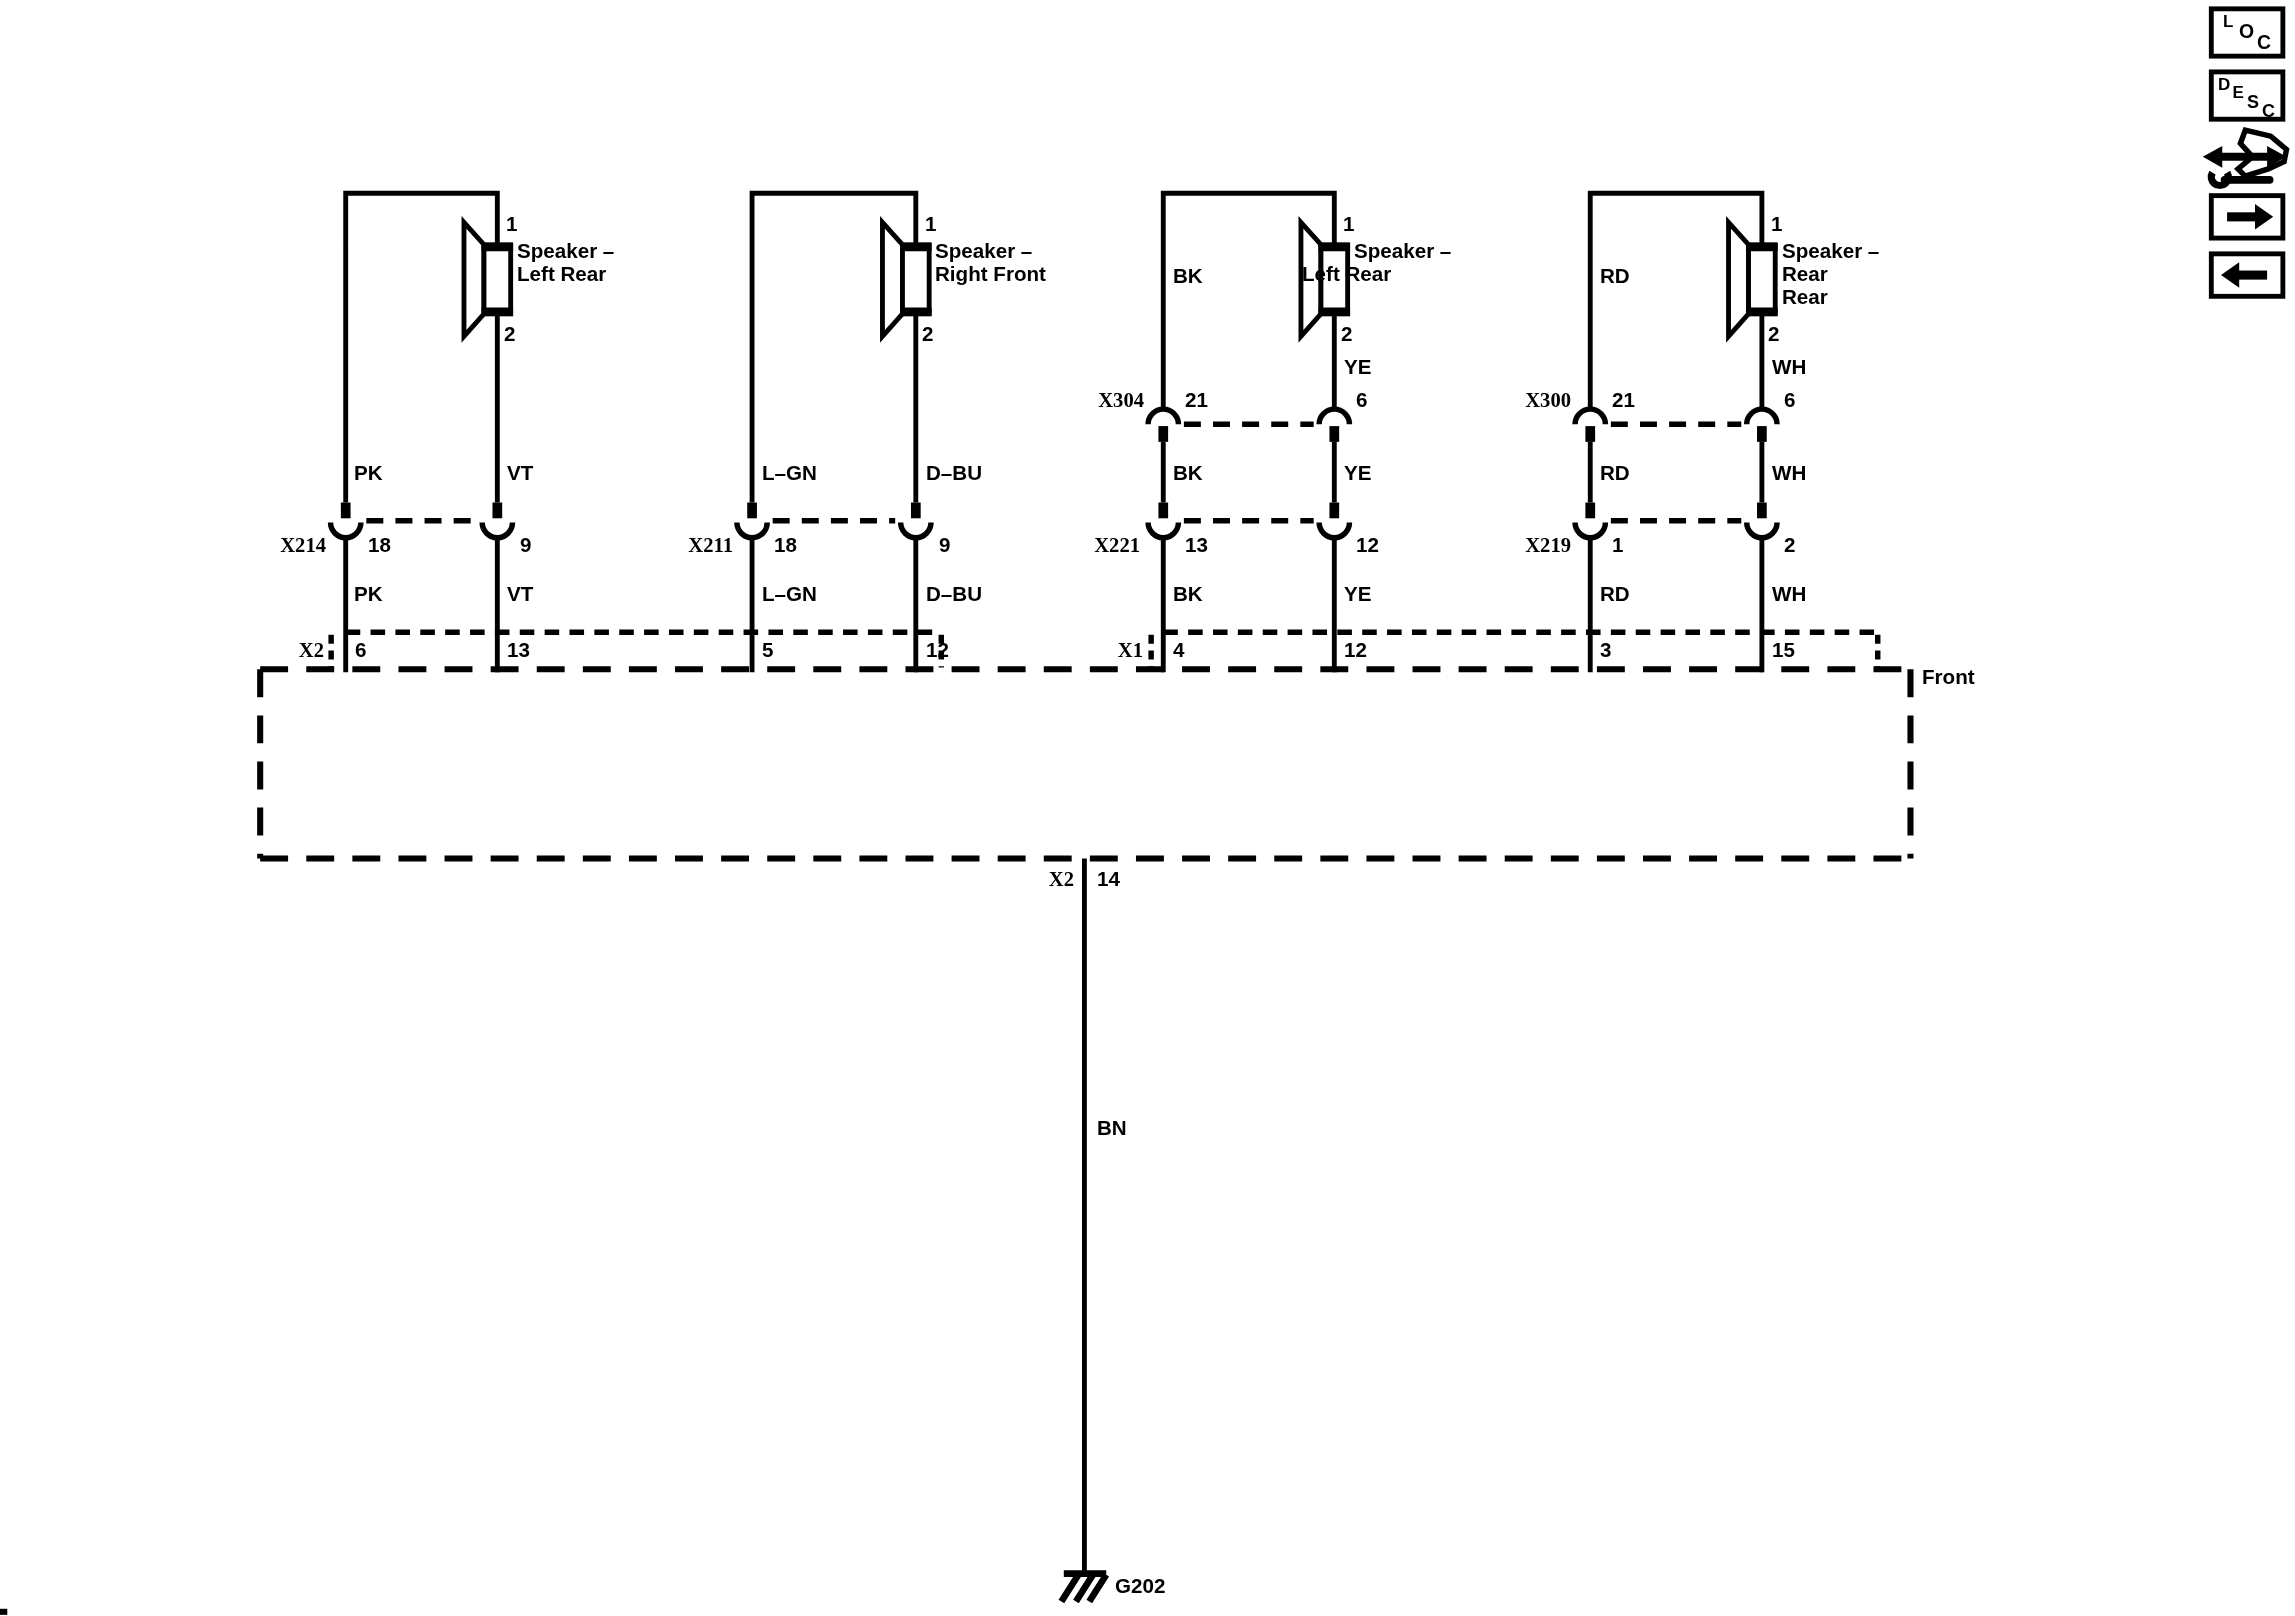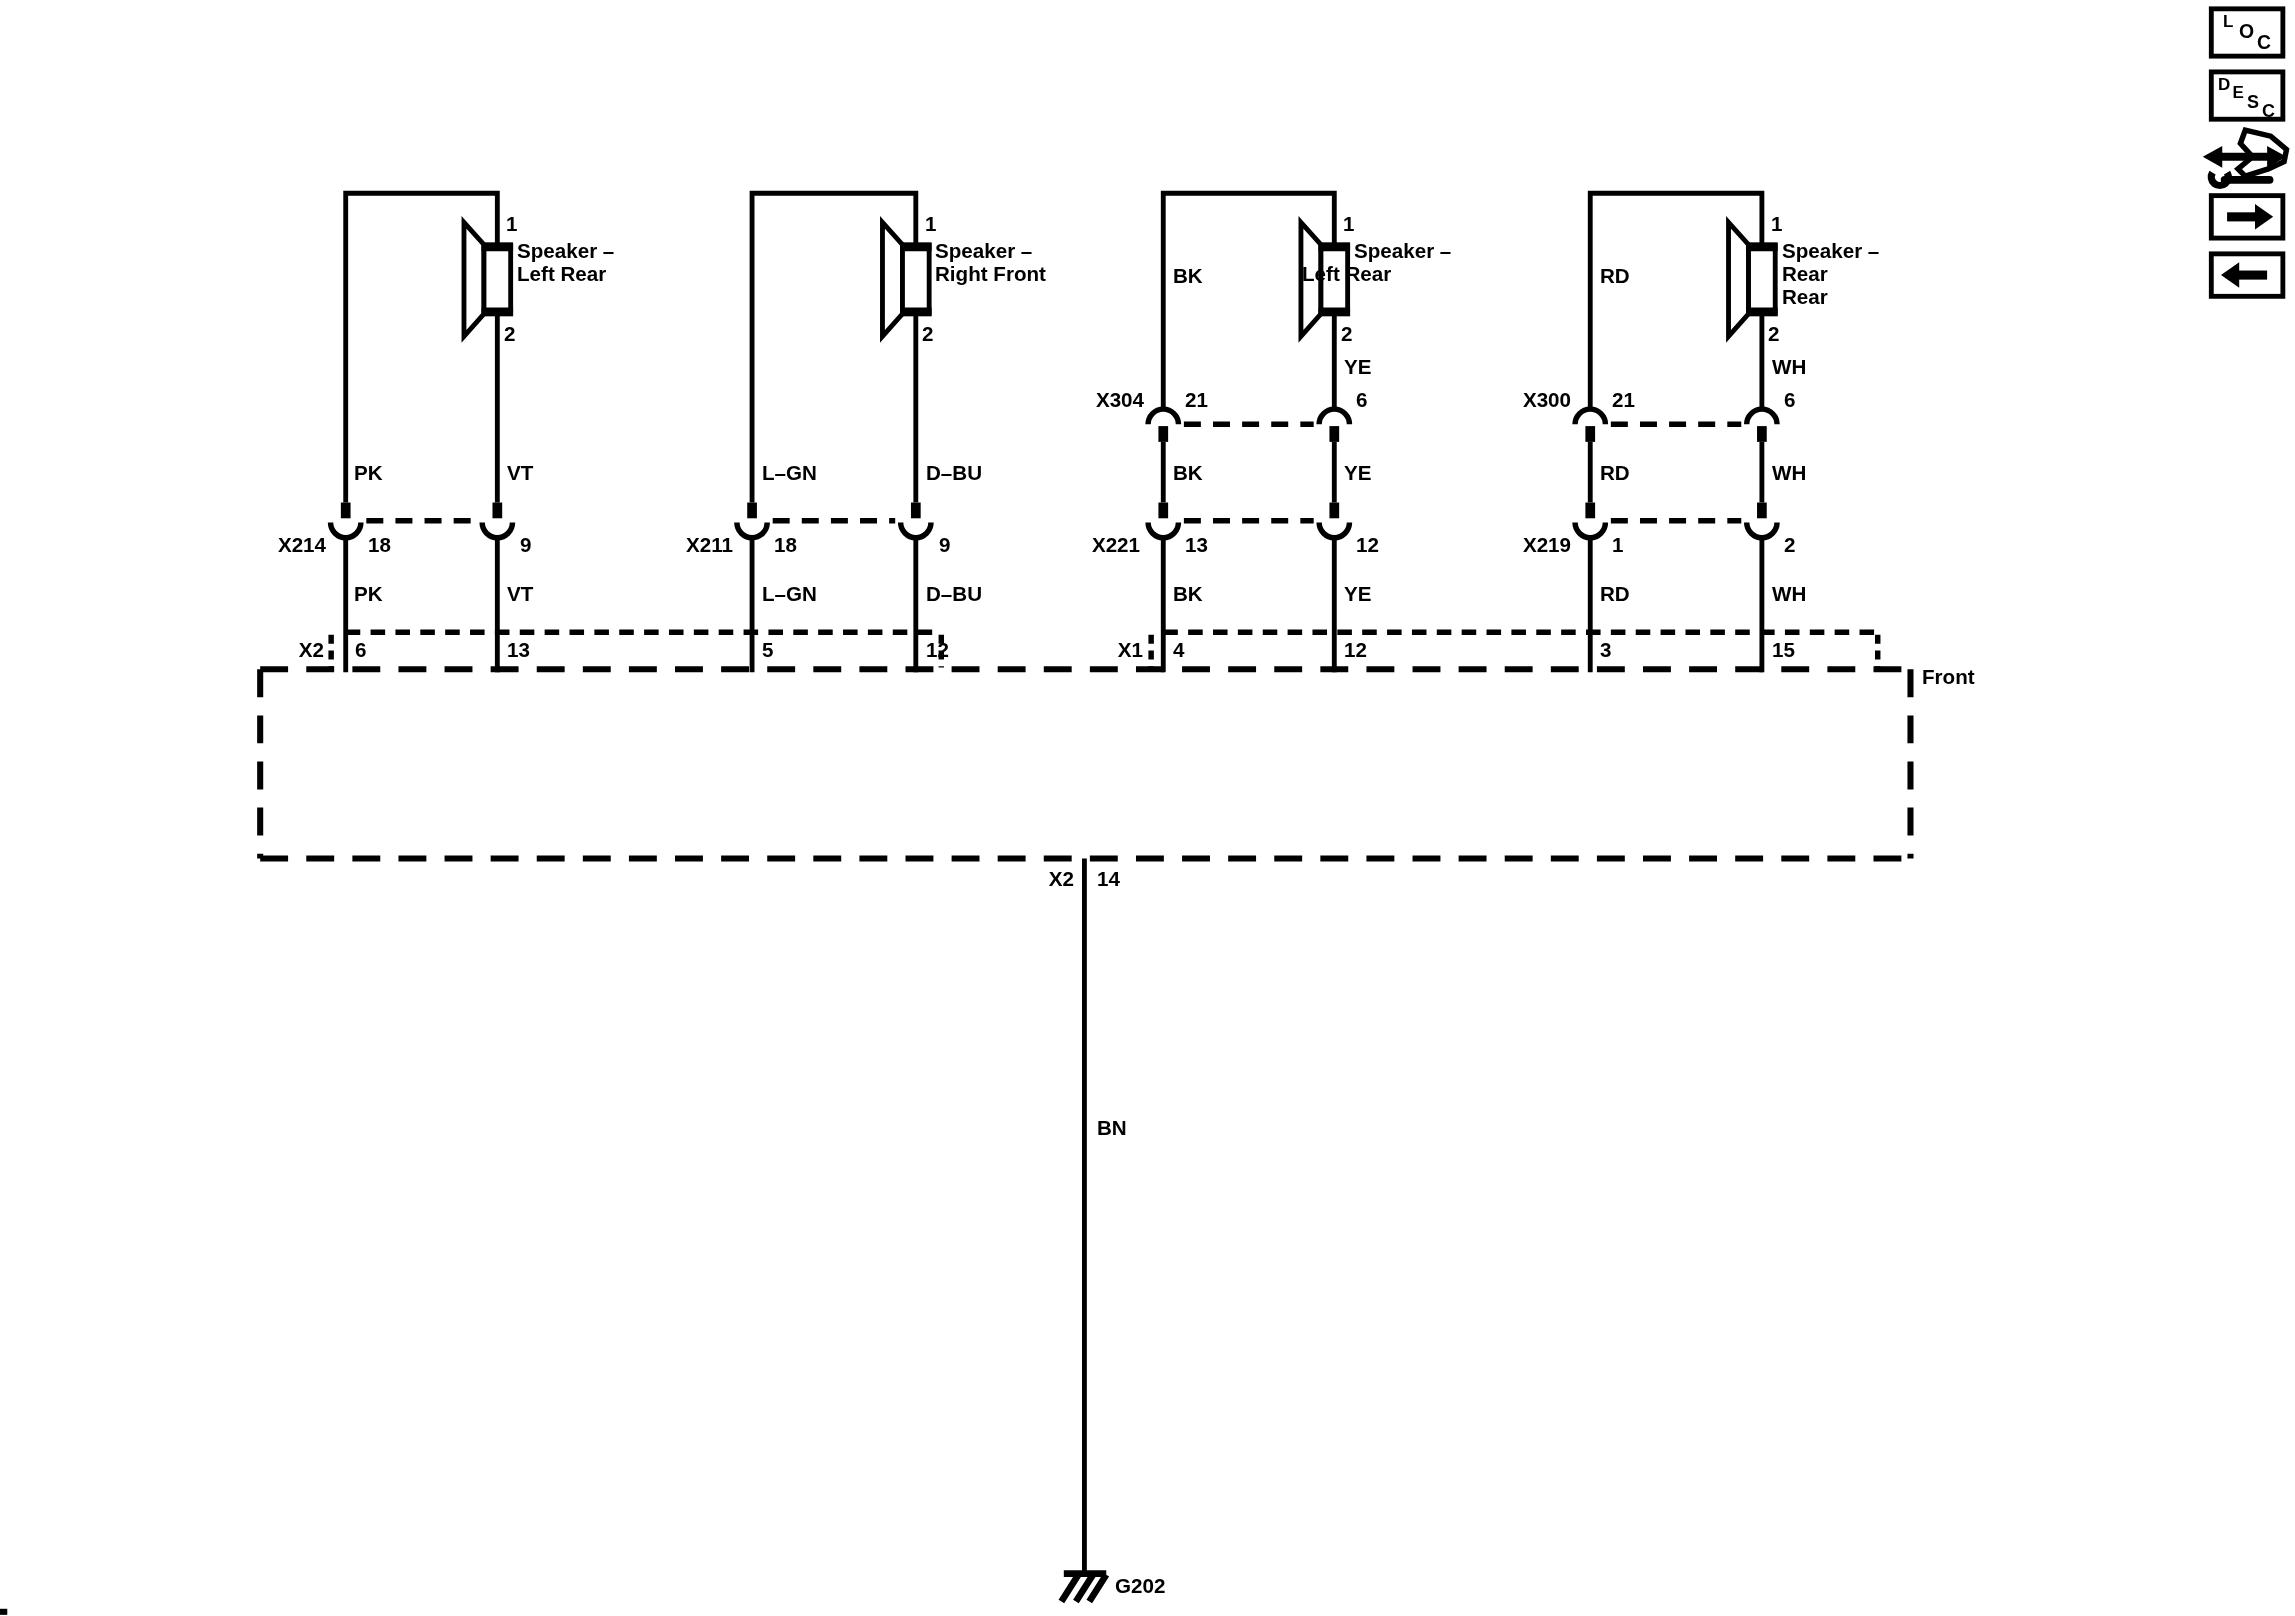--- a/index.html
+++ b/index.html
@@ -1,21 +1,21 @@
 <!DOCTYPE html>
 <html style="font-size:9.7px"><head>
 <meta charset="utf-8">
 <style>
   html,body{margin:0;padding:0;background:#fff;}
   #canvas{position:relative;width:2295px;height:1617px;background:#fff;overflow:hidden;
           font-family:"Liberation Sans",sans-serif;}
   svg{position:absolute;left:0;top:0;}
   .lbl{position:absolute;font:700 20.6px "Liberation Sans",sans-serif;color:#000;
        line-height:24px;white-space:nowrap;}
-  .r{transform:translateX(-100%);}
+  .r{transform:translateX(-100%);font-family:Liberation Serif, serif;}
   .ltr{position:absolute;font-family:"Liberation Sans",sans-serif;font-weight:700;color:#000;line-height:1;}
 </style>
 </head>
 <body>
 
 <div id="canvas">
 
   <svg width="2295" height="1617" viewBox="0 0 3784 2665">
     <g stroke="#000" fill="none">
 

